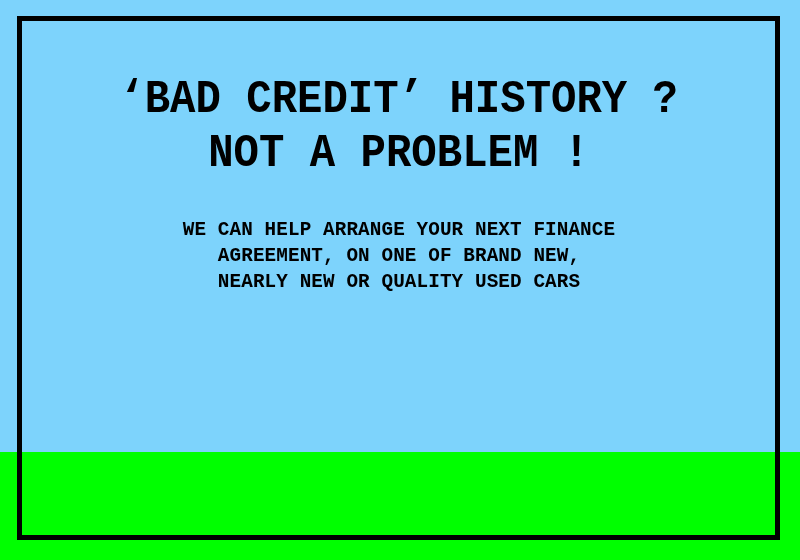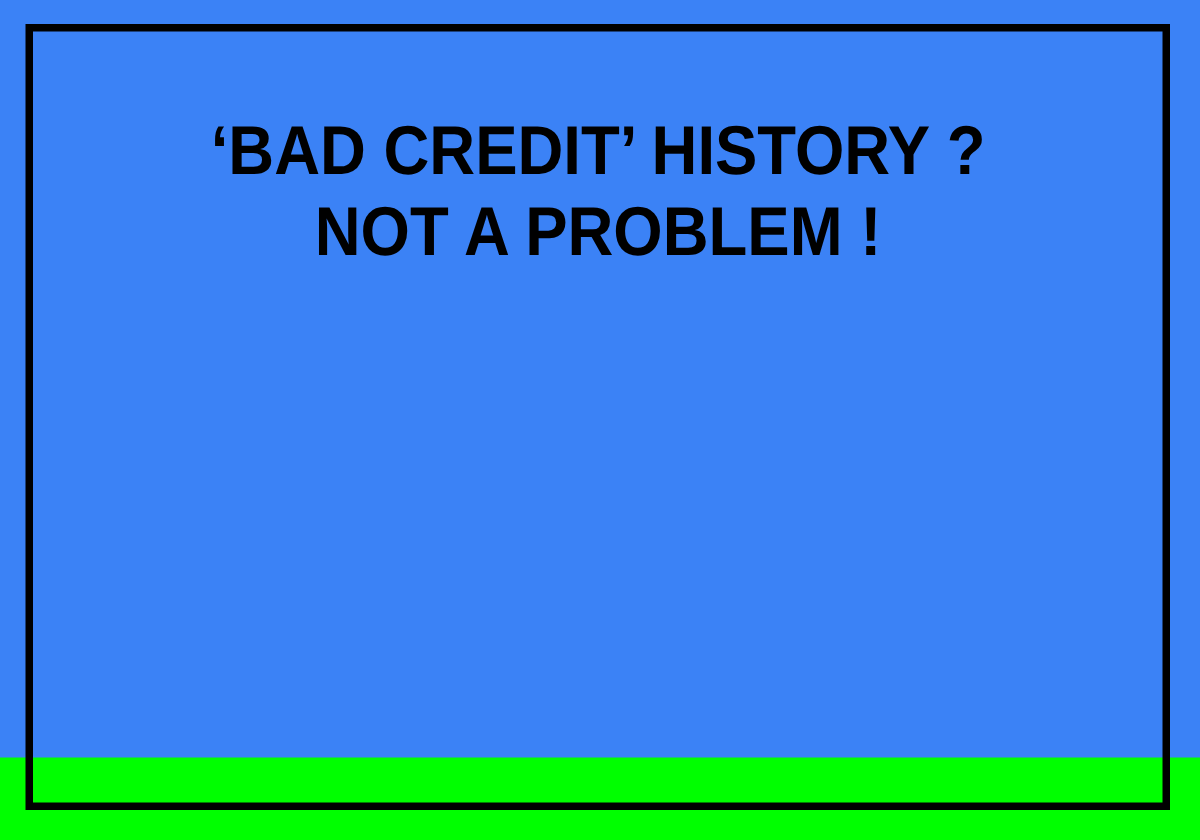--- a/index.html
+++ b/index.html
@@ -12,23 +12,24 @@
     width: 800px;
     height: 560px;
     overflow: hidden;
     font-family: "Liberation Sans", "DejaVu Sans", sans-serif;
     background: #00ff00;
   }
 
   #poster {
     position: relative;
     width: 800px;
-    height: 505px;
-    background: #3b82f6;
+    height: 452px;
+    background: #7dd3fc;
     box-sizing: border-box;
+    font-family: Liberation Mono, monospace;
   }
 
   
   #poster-frame {
     position: absolute;
     left: 17px;
     top: 16px;
     width: 763px;
     height: 524px;
     border: 5px solid #000000;
@@ -115,16 +116,21 @@
 
   <div id="poster-frame"></div>
 
   <div id="poster-content">
 
     <div class="headline-block">
       <span class="line headline">‘BAD CREDIT’ HISTORY ?</span>
       <span class="line headline">NOT A PROBLEM !</span>
     </div>
 
+    <div class="body-block">
+      <span class="line body-line">WE CAN HELP ARRANGE YOUR NEXT FINANCE</span>
+      <span class="line body-line">AGREEMENT, ON ONE OF BRAND NEW,</span>
+      <span class="line body-line">NEARLY NEW OR QUALITY USED CARS</span>
+    </div>
 
 
   </div>
 </div>
 
 </body></html>

